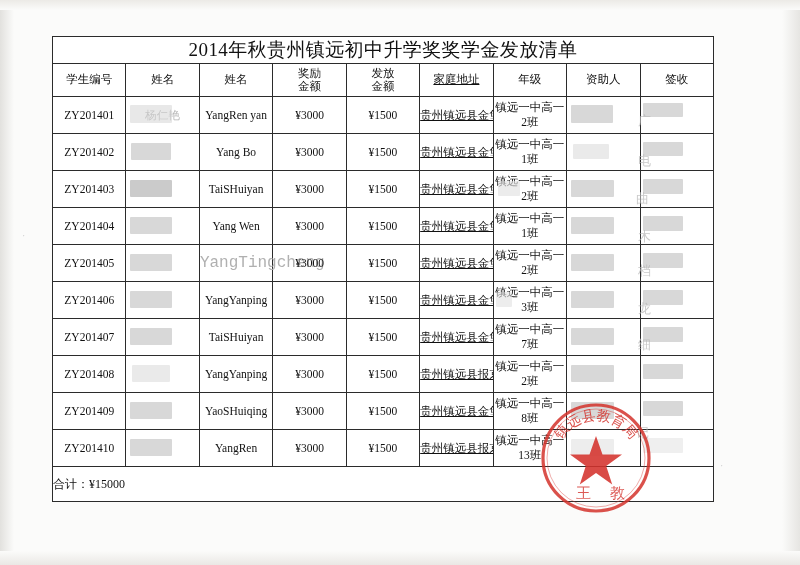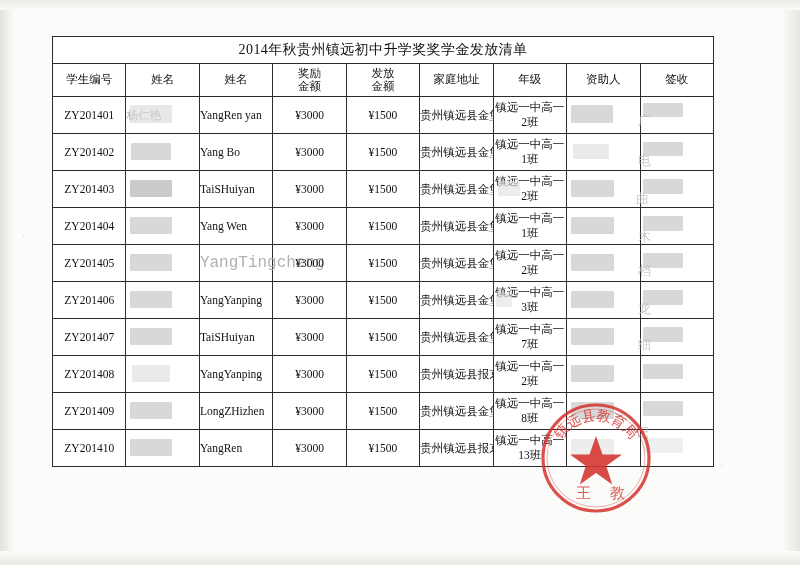--- a/index.html
+++ b/index.html
@@ -57,21 +57,21 @@
   }
   table.sheet td, table.sheet th {
     border: 1px solid #2b2b2b;
     font-weight: normal;
     color: #111;
     padding: 0;
   }
   .title-cell {
     height: 26px;
     text-align: center;
-    font-size: 14px;
+    font-size: 19px;
     font-weight: bold;
     letter-spacing: 0.4px;
     font-family: "Liberation Serif", serif;
     color: #000;
   }
   .hdr td {
     height: 32px;
     text-align: center;
     font-size: 11.5px;
     line-height: 1.15;
@@ -83,25 +83,25 @@
     line-height: 1.12;
     text-align: center;
   }
   tr.datarow td {
     height: 36px;
     font-size: 11.5px;
     vertical-align: middle;
     font-family: "Liberation Serif", serif;
   }
   .c-id      { width: 66px;  text-align: center; }
-  .c-nick    { width: 50px;  text-align: left; position: relative; }
-  .c-name    { width: 72px;  text-align: left; }
+  .c-nick    { width: 50px;  text-align: center; position: relative; }
+  .c-name    { width: 72px;  text-align: center; }
   .c-award   { width: 46px;  text-align: center; }
   .c-issue   { width: 46px;  text-align: center; }
-  .c-addr    { width: 190px; text-align: left; padding-left: 3px; position: relative; white-space: nowrap; overflow: hidden;}
+  .c-addr    { width: 190px; text-align: left; padding-left: 3px; position: relative; white-space: nowrap; overflow: hidden; text-decoration: underline;}
   .c-grade   { width: 98px;  text-align: center; position: relative;}
   .c-sponsor { width: 50px;  text-align: center; position: relative;}
   .c-sign    { width: 44px;  text-align: center; position: relative;}
 
   
   .mosaic {
     position: absolute;
     background: #d6d6d6;
     border-radius: 1px;
     filter: blur(0.4px);
@@ -362,21 +362,21 @@
         <td class="c-sign">
           <span class="mosaic" style="left:2px;top:8px;width:40px;height:15px;"></span>
         </td>
       </tr>
 
       <tr class="datarow">
         <td class="c-id">ZY201409</td>
         <td class="c-nick">
           <span class="mosaic" style="left:4px;top:9px;width:42px;height:17px;"></span>
         </td>
-        <td class="c-name">LongZHizhen</td>
+        <td class="c-name">YaoSHuiqing</td>
         <td class="c-award">¥3000</td>
         <td class="c-issue">¥1500</td>
         <td class="c-addr">
           <span>贵州镇远县金堡镇洲洞</span>
           
         </td>
         <td class="c-grade">镇远一中高一8班</td>
         <td class="c-sponsor">
           <span class="mosaic" style="left:4px;top:9px;width:43px;height:17px;"></span>
         </td>
@@ -399,20 +399,23 @@
         </td>
         <td class="c-grade">镇远一中高一13班</td>
         <td class="c-sponsor">
           <span class="mosaic light" style="left:4px;top:9px;width:43px;height:17px;opacity:.6"></span>
         </td>
         <td class="c-sign">
           <span class="mosaic light" style="left:2px;top:8px;width:40px;height:15px;opacity:.55"></span>
         </td>
       </tr>
 
+      <tr>
+        <td class="total-cell" colspan="9">合计：¥15000</td>
+      </tr>
     </tbody>
   </table>
 </div>
 
 <div class="handwriting" style="left:638px; top:112px;">广</div>
 <div class="handwriting" style="left:638px; top:152px;">电</div>
 <div class="handwriting" style="left:636px; top:190px;">曲</div>
 <div class="handwriting" style="left:638px; top:228px;">木</div>
 <div class="handwriting" style="left:638px; top:262px;">档</div>
 <div class="handwriting" style="left:638px; top:300px;">龙</div>

